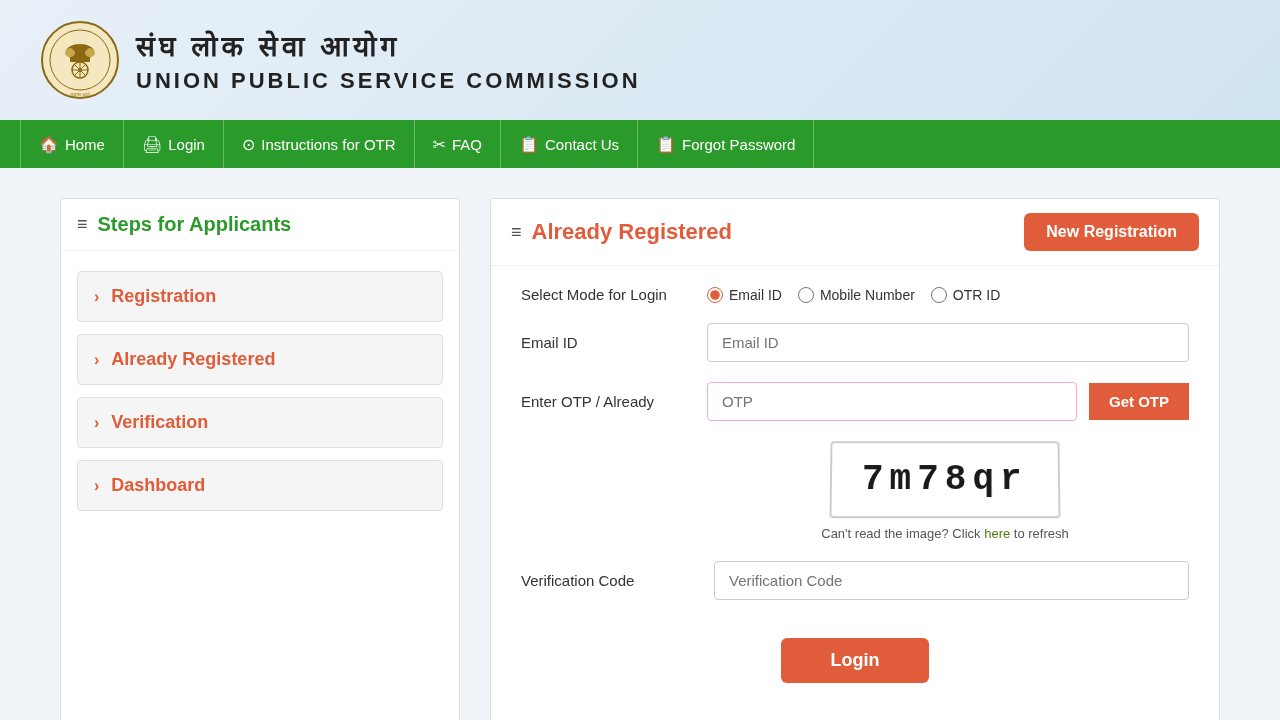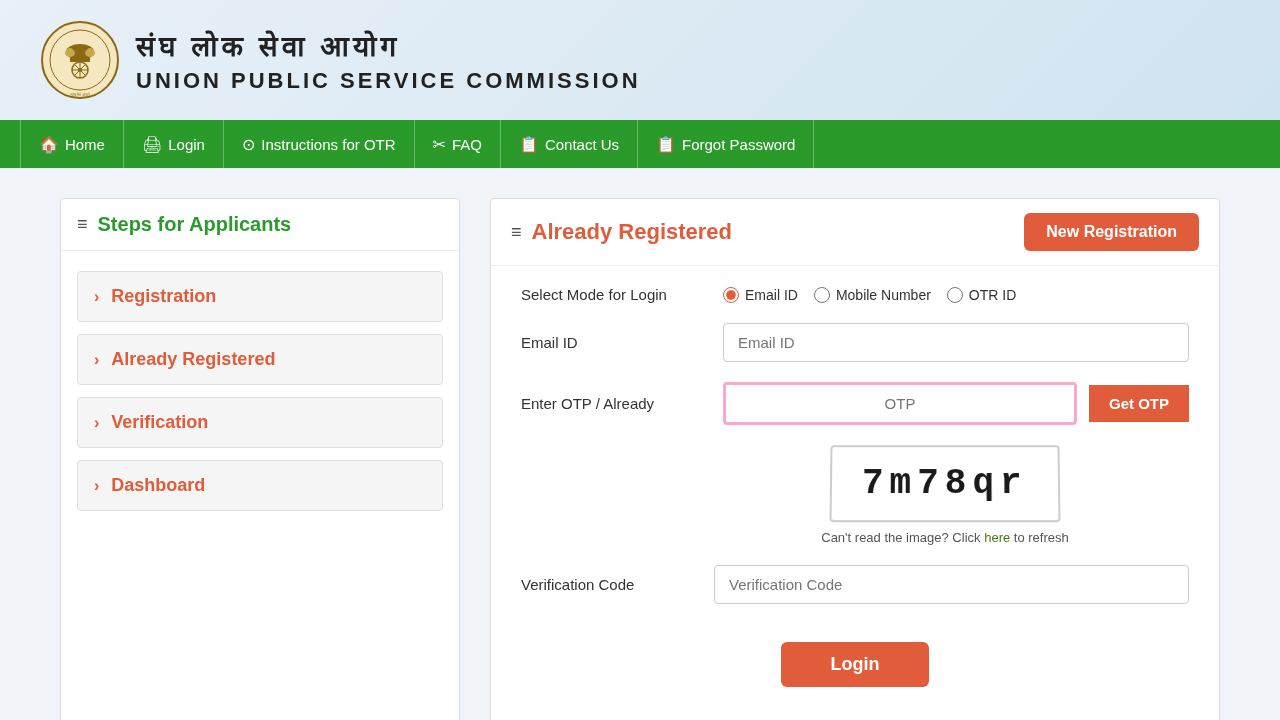--- a/index.html
+++ b/index.html
@@ -159,21 +159,21 @@
     }
 
     
     .form-body {
       padding: 20px 30px;
     }
     .form-row {
       display: flex;
       align-items: center;
       margin-bottom: 20px;
-      gap: 22px;
+      gap: 6px;
     }
     .form-label {
       width: 180px;
       font-size: 15px;
       color: #333;
       flex-shrink: 0;
     }
     .form-controls {
       display: flex;
       align-items: center;
@@ -201,27 +201,26 @@
     }
 
     .otp-row {
       display: flex;
       align-items: center;
       gap: 12px;
       flex: 1;
     }
     .otp-input {
       flex: 1;
-      border: 3px solid #f9a8d4;
-      border-radius: 4px;
-      padding: 10px 8px;
+      border: 1px solid #f9a8d4;
+      border-radius: 4px;
+      padding: 10px 14px;
       font-size: 15px;
       color: #999;
       outline: none;
-      text-align: center;
     }
     .get-otp-button {
       background: #e05c3a;
       color: white;
       border: none;
       border-radius: 0;
       padding: 10px 20px;
       font-size: 15px;
       font-weight: bold;
       cursor: pointer;

